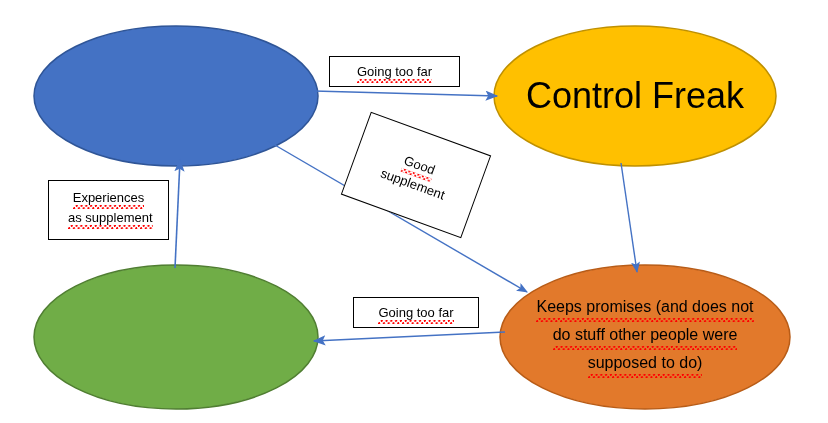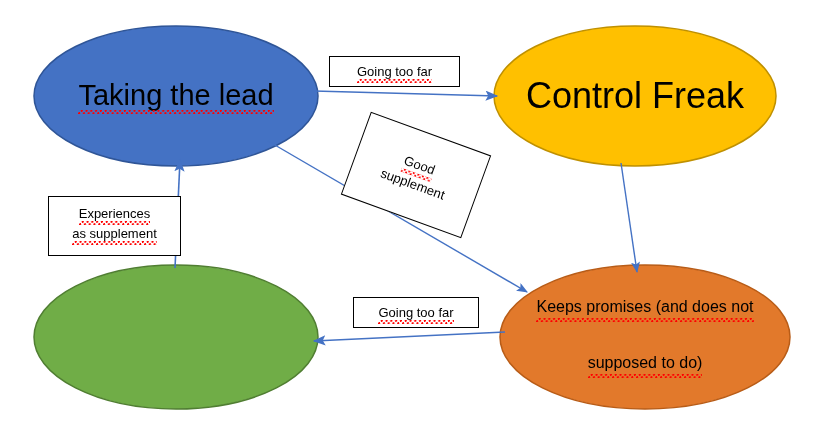--- a/index.html
+++ b/index.html
@@ -70,21 +70,21 @@
   }
   .label-box .ln { display: inline-block; position: relative; white-space: nowrap; }
 
   #node-blue-label   { left: 38px;  top: 26px;  width: 276px; height: 139px; font-size: 29px; }
   #node-amber-label  { left: 497px; top: 26px;  width: 276px; height: 139px; font-size: 36px; }
   #node-green-label  { left: 33px;  top: 272px; width: 285px; height: 125px; font-size: 29px; }
   #node-orange-label { left: 500px; top: 272px; width: 290px; height: 125px; font-size: 16px; line-height: 28px; text-align: center; }
 
   #lbl-top    { left: 329px; top: 56px;  width: 131px; height: 31px; padding: 5px 10px; }
   #lbl-bottom { left: 353px; top: 297px; width: 126px; height: 31px; padding: 5px 10px; }
-  #lbl-left   { left: 48px;  top: 196px; width: 133px; height: 60px; padding: 7px 19px; }
+  #lbl-left   { left: 48px;  top: 180px; width: 121px; height: 60px; padding: 7px 19px; }
   #lbl-right  { left: 635px; top: 180px; width: 98px;  height: 61px; padding: 7px 10px; }
   #lbl-diag {
     left: 352px; top: 131px; width: 128px; height: 88px;
     transform: rotate(20deg);
     transform-origin: 50% 50%;
     display: flex; align-items: center; justify-content: center;
     text-align: center;
   }
 </style>
 </head>
@@ -110,37 +110,32 @@
 
     <line x1="268" y1="141" x2="527" y2="292" stroke="#4472C4" stroke-width="1.4" marker-end="url(#ah)"></line>
 
     <line x1="621" y1="163" x2="637" y2="272" stroke="#4472C4" stroke-width="1.4" marker-end="url(#ah)"></line>
 
     <line x1="505" y1="332" x2="314" y2="341" stroke="#4472C4" stroke-width="1.6" marker-end="url(#ah)"></line>
 
     <line x1="175" y1="268" x2="180" y2="160" stroke="#4472C4" stroke-width="1.6" marker-end="url(#ah)"></line>
   </svg>
 
-  <div class="node-text" id="node-blue-label">
-    <div class="lines">
-      <span class="ln sq">Taking the lead</span>
-    </div>
-  </div>
 
   <div class="node-text" id="node-amber-label">
     <div class="lines">
       <span class="ln">Control Freak</span>
     </div>
   </div>
 
 
   <div class="node-text" id="node-orange-label">
     <div class="lines">
       <span class="ln sq sq-thin">Keeps promises (and does not</span><br>
-      <br>
+      <span class="ln sq sq-thin">do stuff other people were</span><br>
       <span class="ln sq sq-thin">supposed to do)</span>
     </div>
   </div>
 
   <div class="label-box" id="lbl-top">
     <span class="ln sq sq-thin">Going too far</span>
   </div>
 
   <div class="label-box" id="lbl-diag">
     <div>

